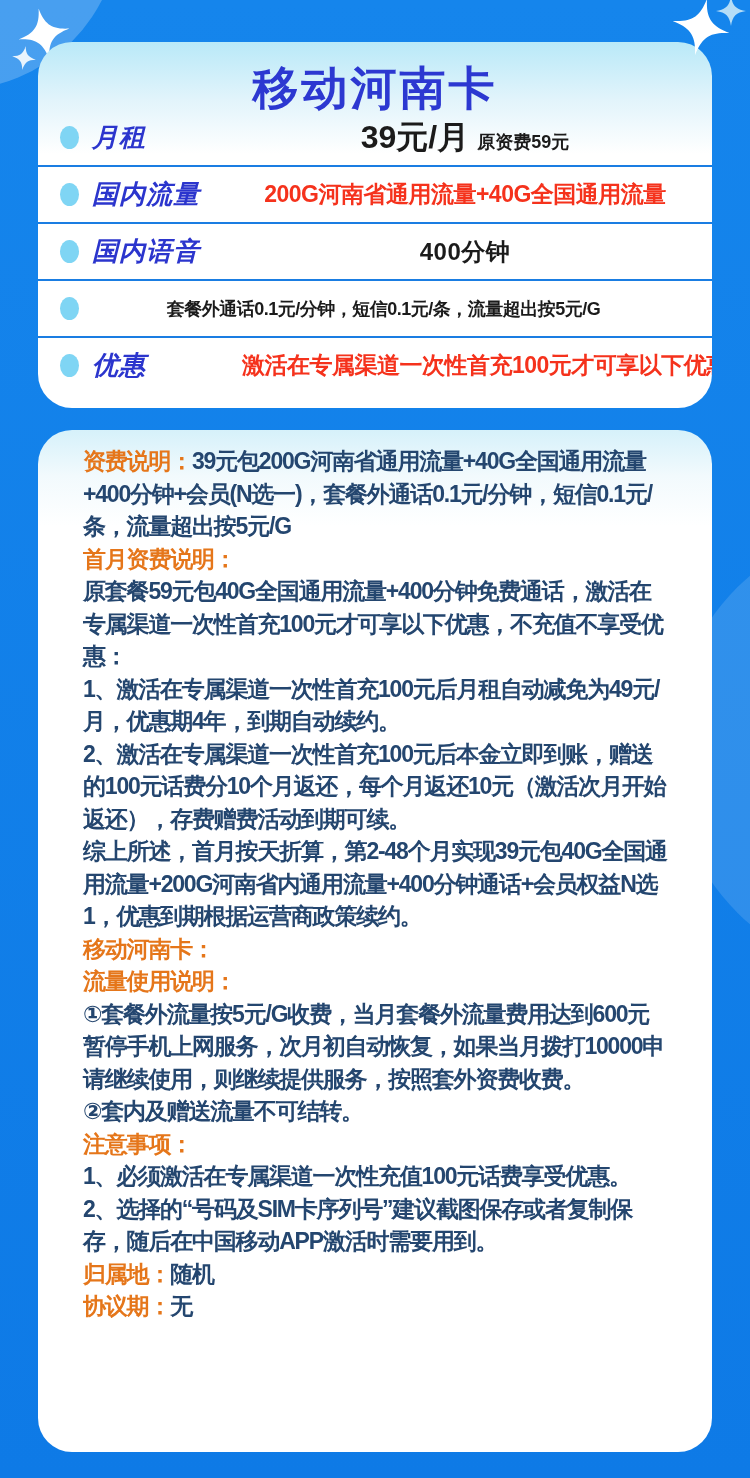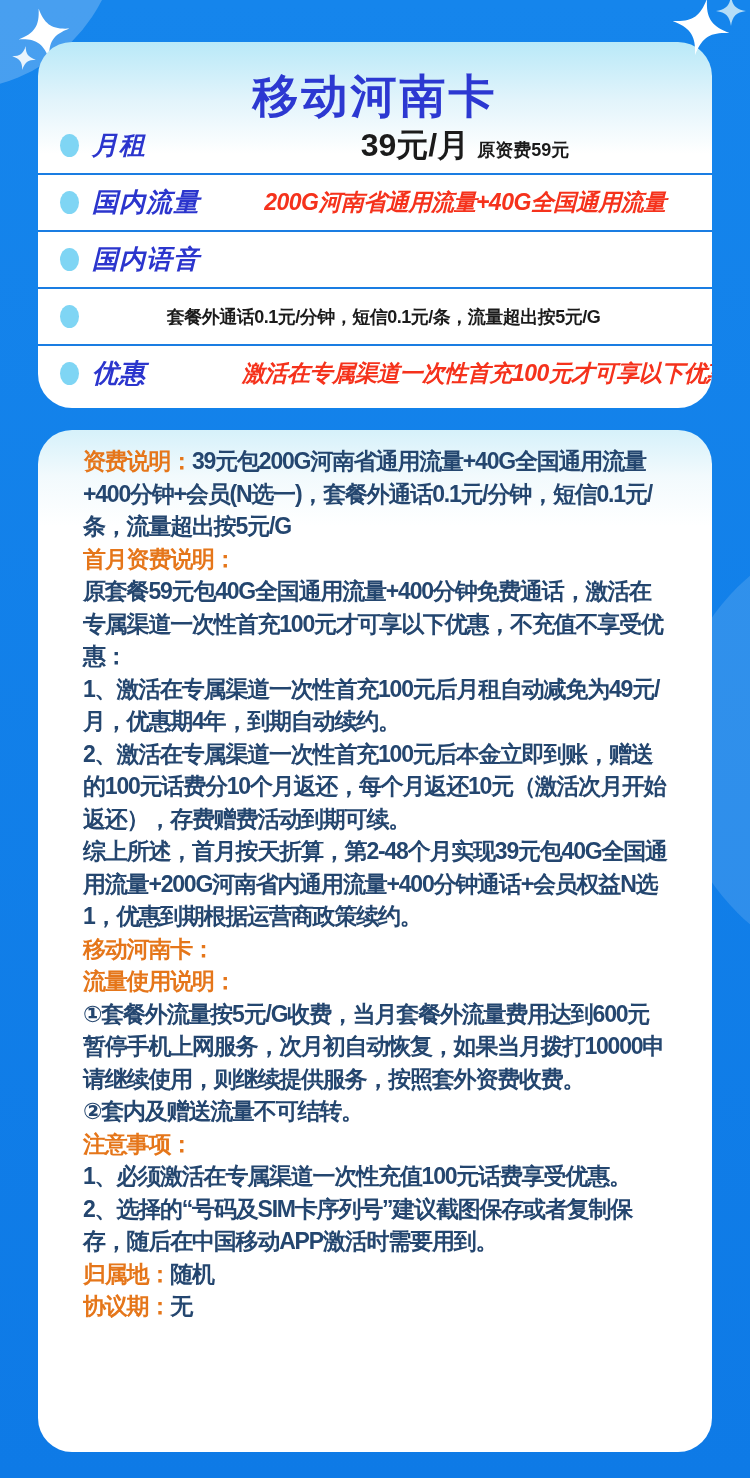--- a/index.html
+++ b/index.html
@@ -22,35 +22,35 @@
   .star-small-right{ left:716px; top:-4px; width:30px; height:30px; z-index:6; }
 
   
   .card-top {
     position:absolute; left:38px; top:42px; width:674px; height:366px;
     border-radius:34px; overflow:hidden; z-index:4;
     background:linear-gradient(180deg,#b9e9f8 0px,#e2f4fb 58px,#ffffff 112px);
   }
   .card-title {
     height:68px; padding-top:16px; text-align:center;
-    font-size:46px; font-weight:900; letter-spacing:3px; color:#2c38d1;margin-top:8px;
+    font-size:46px; font-weight:900; letter-spacing:3px; color:#2c38d1;
   }
   .rows { display:flex; flex-direction:column; }
   .sep { height:2px; background:#1a7de2; width:100%; }
   .spec-row { height:55px; display:flex; align-items:center; }
   .bullet { width:19px; height:23px; border-radius:50%; background:#7fd5f4;
     margin-left:22px; flex:0 0 auto; }
   .row-label {
     width:150px; margin-left:13px; flex:0 0 auto;
     font-size:26px; font-weight:bold; font-style:italic; color:#2b35cd;
     letter-spacing:1px; white-space:nowrap;
   }
   .row-value { flex:1; text-align:center; padding-right:24px; white-space:nowrap; }
   .val-normal { font-size:24px; font-weight:600; color:#1b1b1b; letter-spacing:0.5px; }
-  .val-red    { font-size:23px; font-weight:bold; color:#f5321c; letter-spacing:-0.5px;font-style:italic; }
+  .val-red    { font-size:23px; font-weight:bold; color:#f5321c; letter-spacing:-0.5px; }
   .val-small  { font-size:18px; font-weight:600; color:#1b1b1b; letter-spacing:-0.5px; }
   .price-main { font-size:32px; font-weight:bold; color:#1b1b1b; }
   .price-note { font-size:18px; font-weight:bold; color:#1b1b1b; margin-left:8px; }
 
   
   .card-bottom {
     position:absolute; left:38px; top:430px; width:674px; height:1022px;
     border-radius:34px; overflow:hidden; z-index:4;
     background:linear-gradient(180deg,#d6f1fa 0px,#f2fafd 46px,#ffffff 96px);
     padding:15px 44px 24px 45px;
@@ -104,20 +104,21 @@
     <div class="spec-row">
       <div class="bullet"></div>
       <div class="row-label">国内流量</div>
       <div class="row-value val-red">200G河南省通用流量+40G全国通用流量</div>
     </div>
     <div class="sep"></div>
 
     <div class="spec-row">
       <div class="bullet"></div>
       <div class="row-label">国内语音</div>
+      <div class="row-value val-normal">400分钟</div>
     </div>
     <div class="sep"></div>
 
     <div class="spec-row">
       <div class="bullet"></div>
       <div class="row-value val-small">套餐外通话0.1元/分钟，短信0.1元/条，流量超出按5元/G</div>
     </div>
     <div class="sep"></div>
 
     <div class="spec-row">

